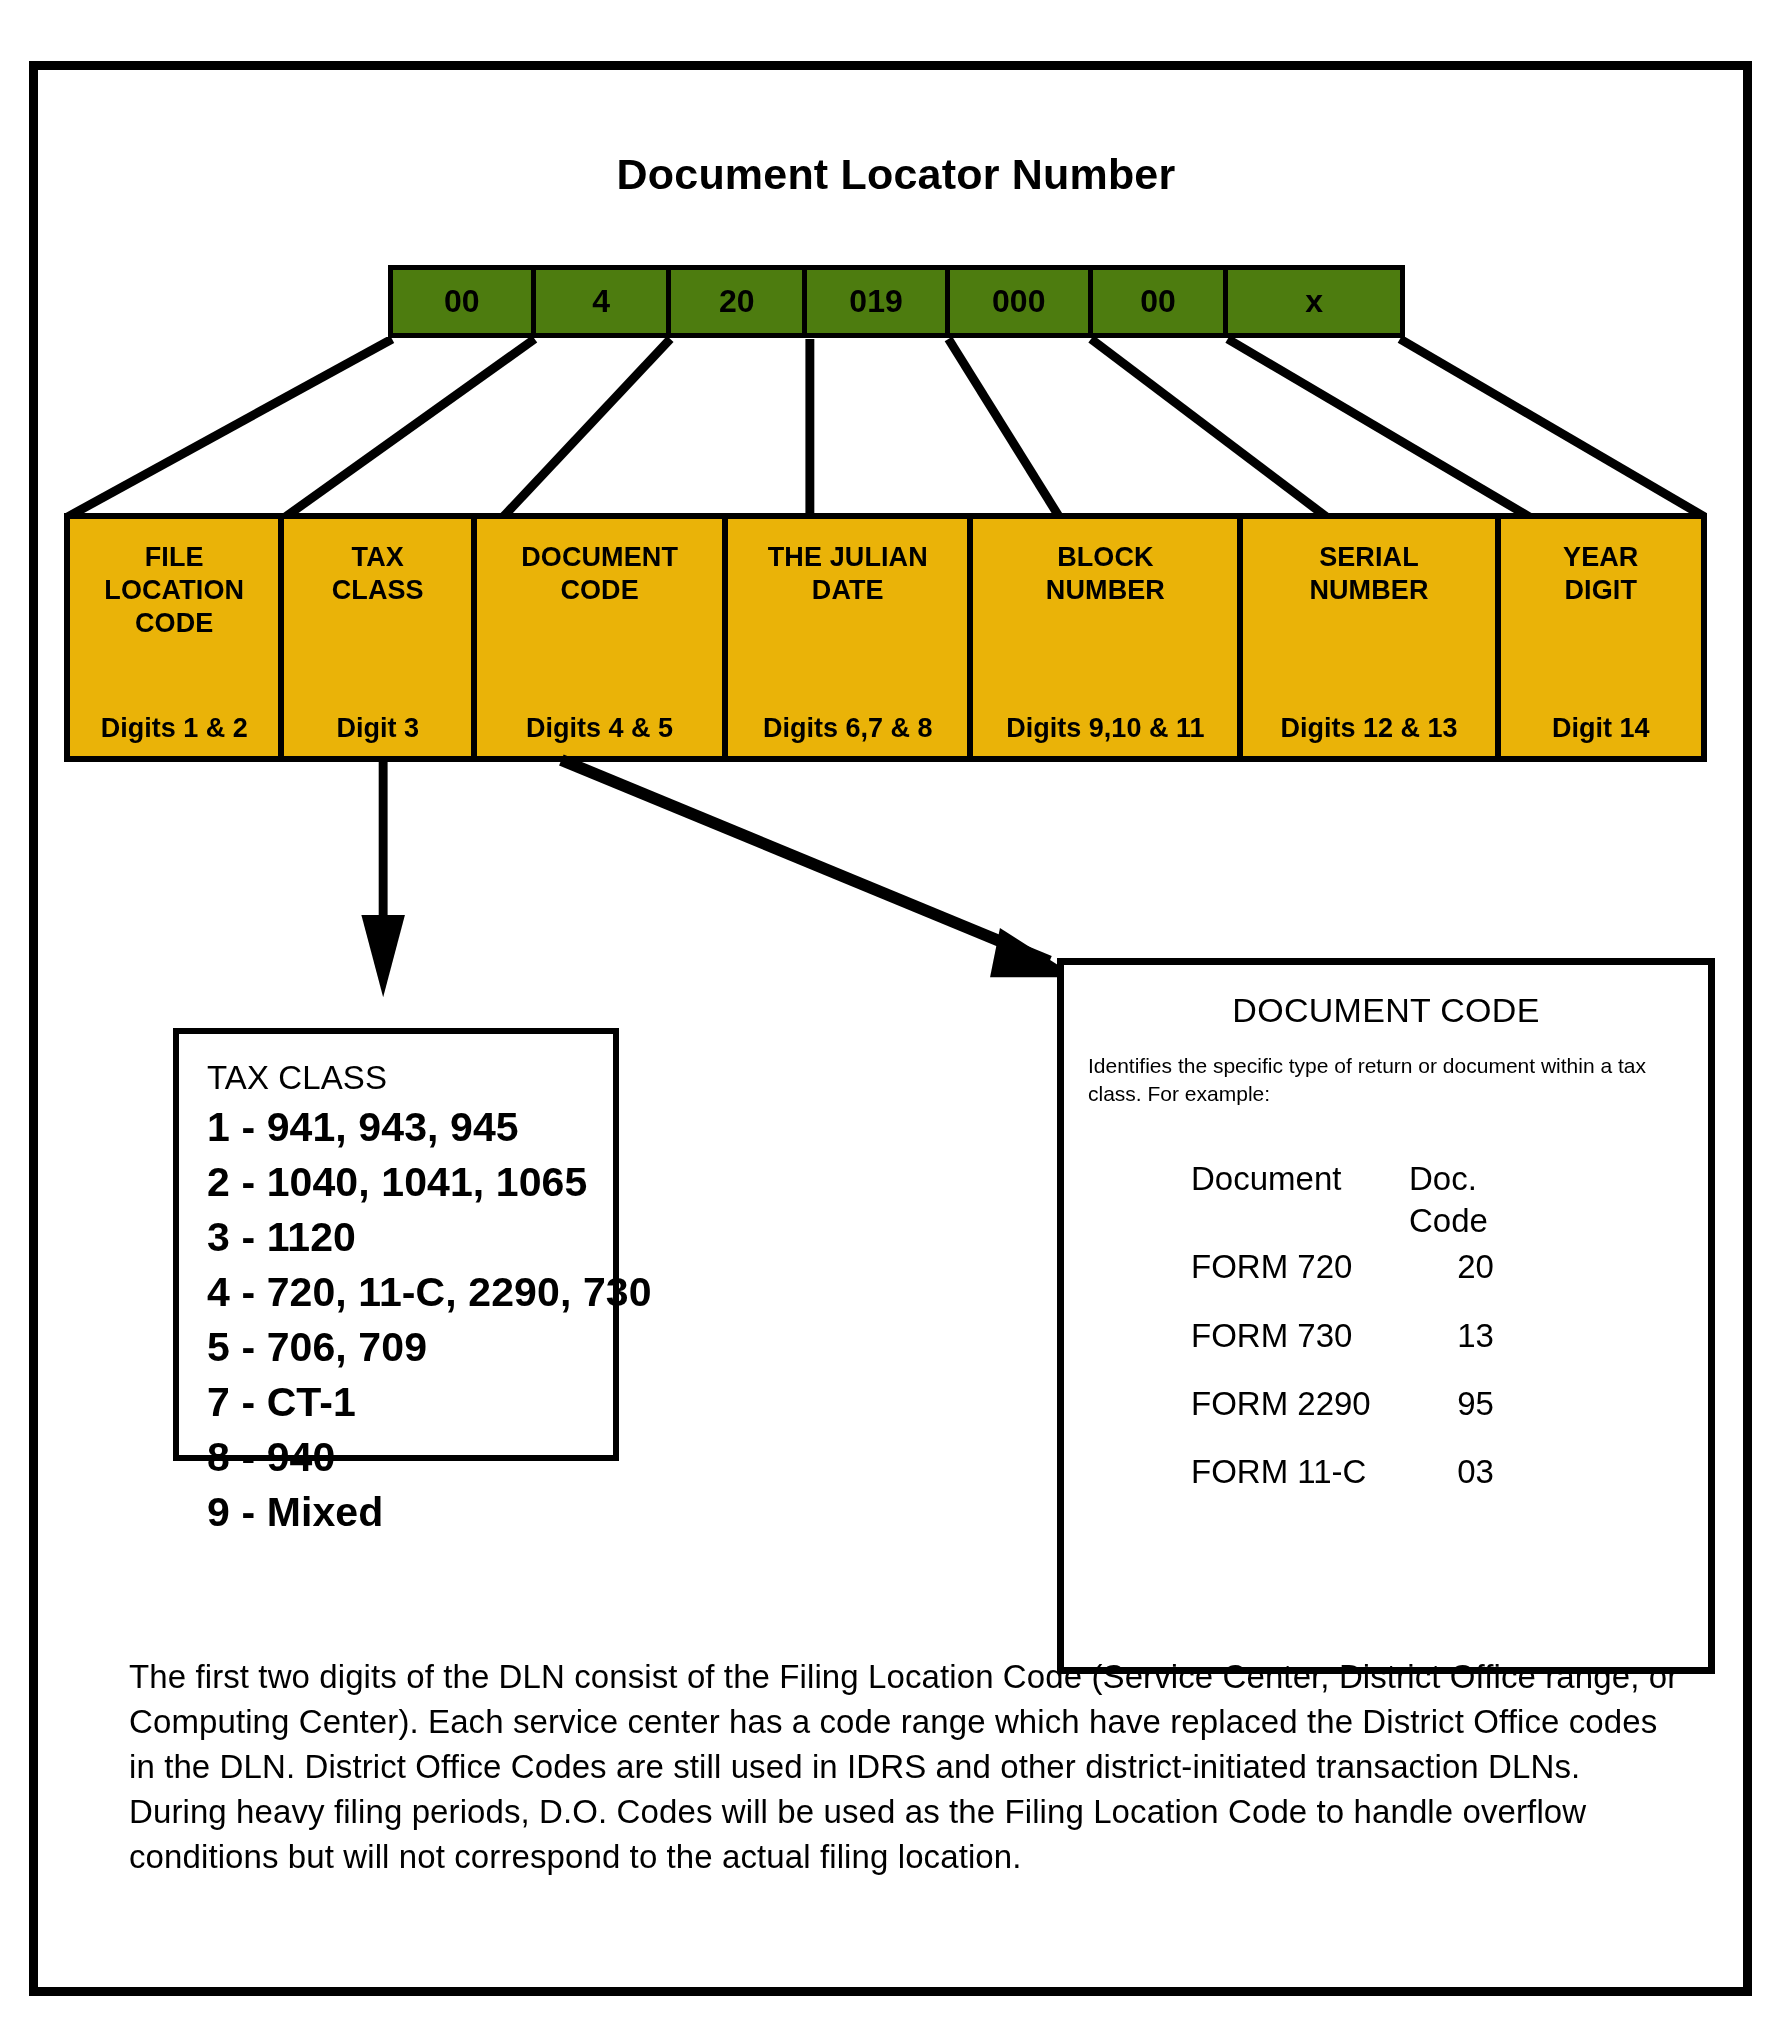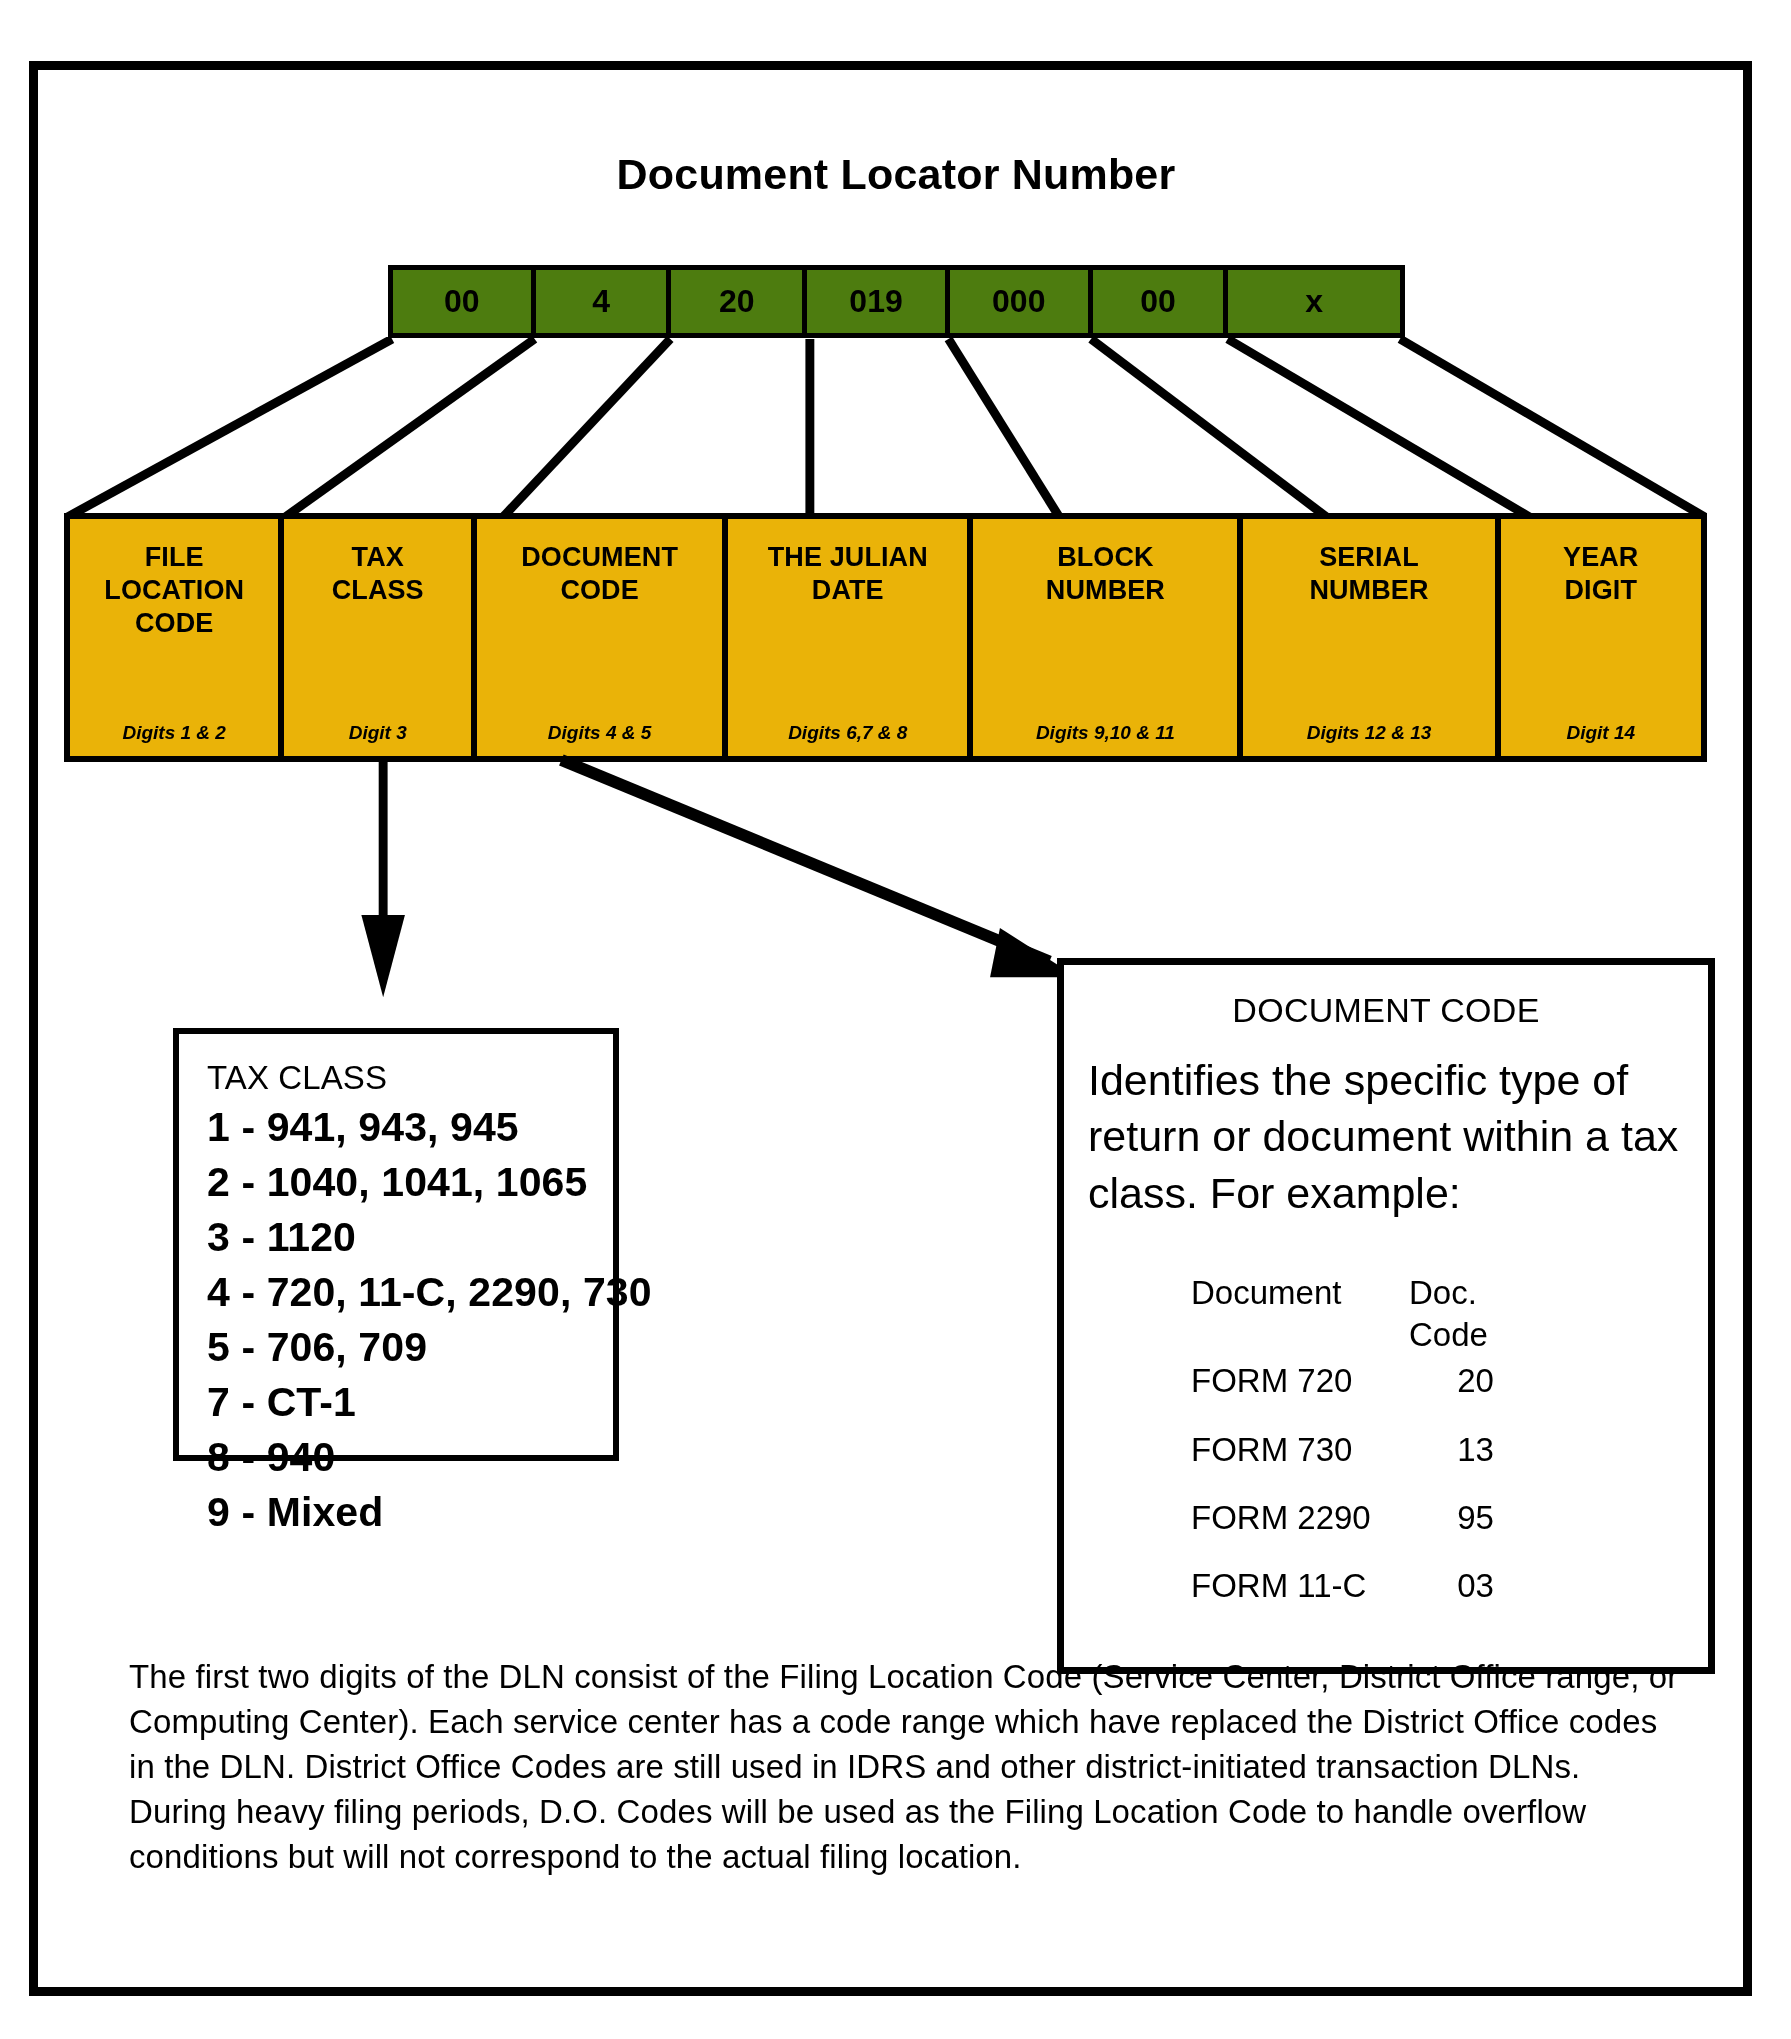--- a/index.html
+++ b/index.html
@@ -109,23 +109,22 @@
     font-weight: bold;
     line-height: 1.22;
     letter-spacing: 0.1px;
   }
   .lc-digits {
     position: absolute;
     bottom: 12px;
     left: 0;
     width: 100%;
     text-align: center;
-    font-size: 19px;
-    font-weight: bold;
-    font-style: italic;
+    font-size: 27px;
+    font-weight: bold;
   }
   .lw-1 { width: 216px; }
   .lw-2 { width: 194px; }
   .lw-3 { width: 253px; }
   .lw-4 { width: 247px; }
   .lw-5 { width: 272px; }
   .lw-6 { width: 259px; }
   .lw-7 { width: 202px; }
 
   
@@ -175,21 +174,21 @@
     background: #fff;
   }
   #doc-code-box .dcb-heading {
     margin-top: 26px;
     text-align: center;
     font-size: 34px;
     letter-spacing: 0.3px;
   }
   #doc-code-box .dcb-desc {
     margin: 22px 22px 0 24px;
-    font-size: 43px;
+    font-size: 21px;
     line-height: 1.31;
   }
   #doc-code-box .dcb-table {
     margin: 51px 0 0 127px;
   }
   #doc-code-box .dcb-row {
     display: flex;
     margin-bottom: 26px;
   }
   #doc-code-box .dcb-row.dcb-head { margin-bottom: 4px; }

